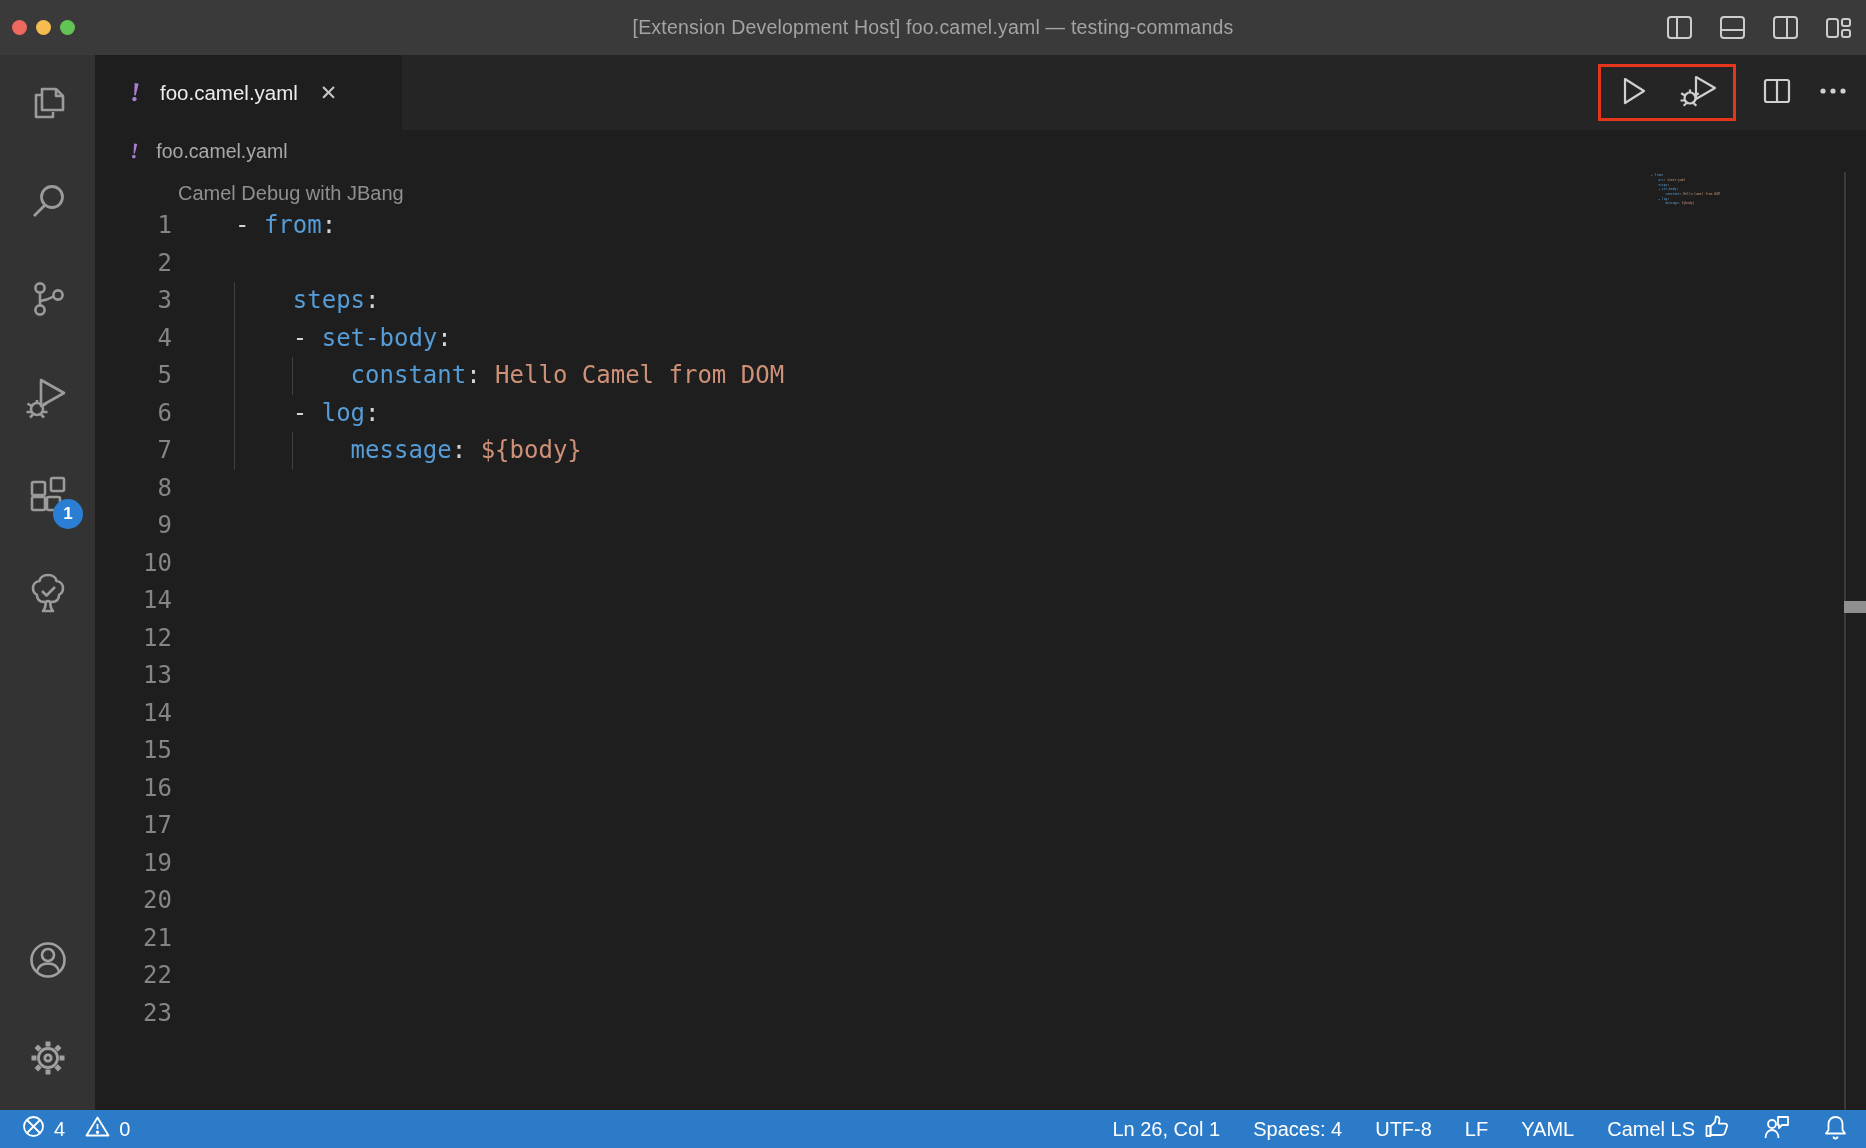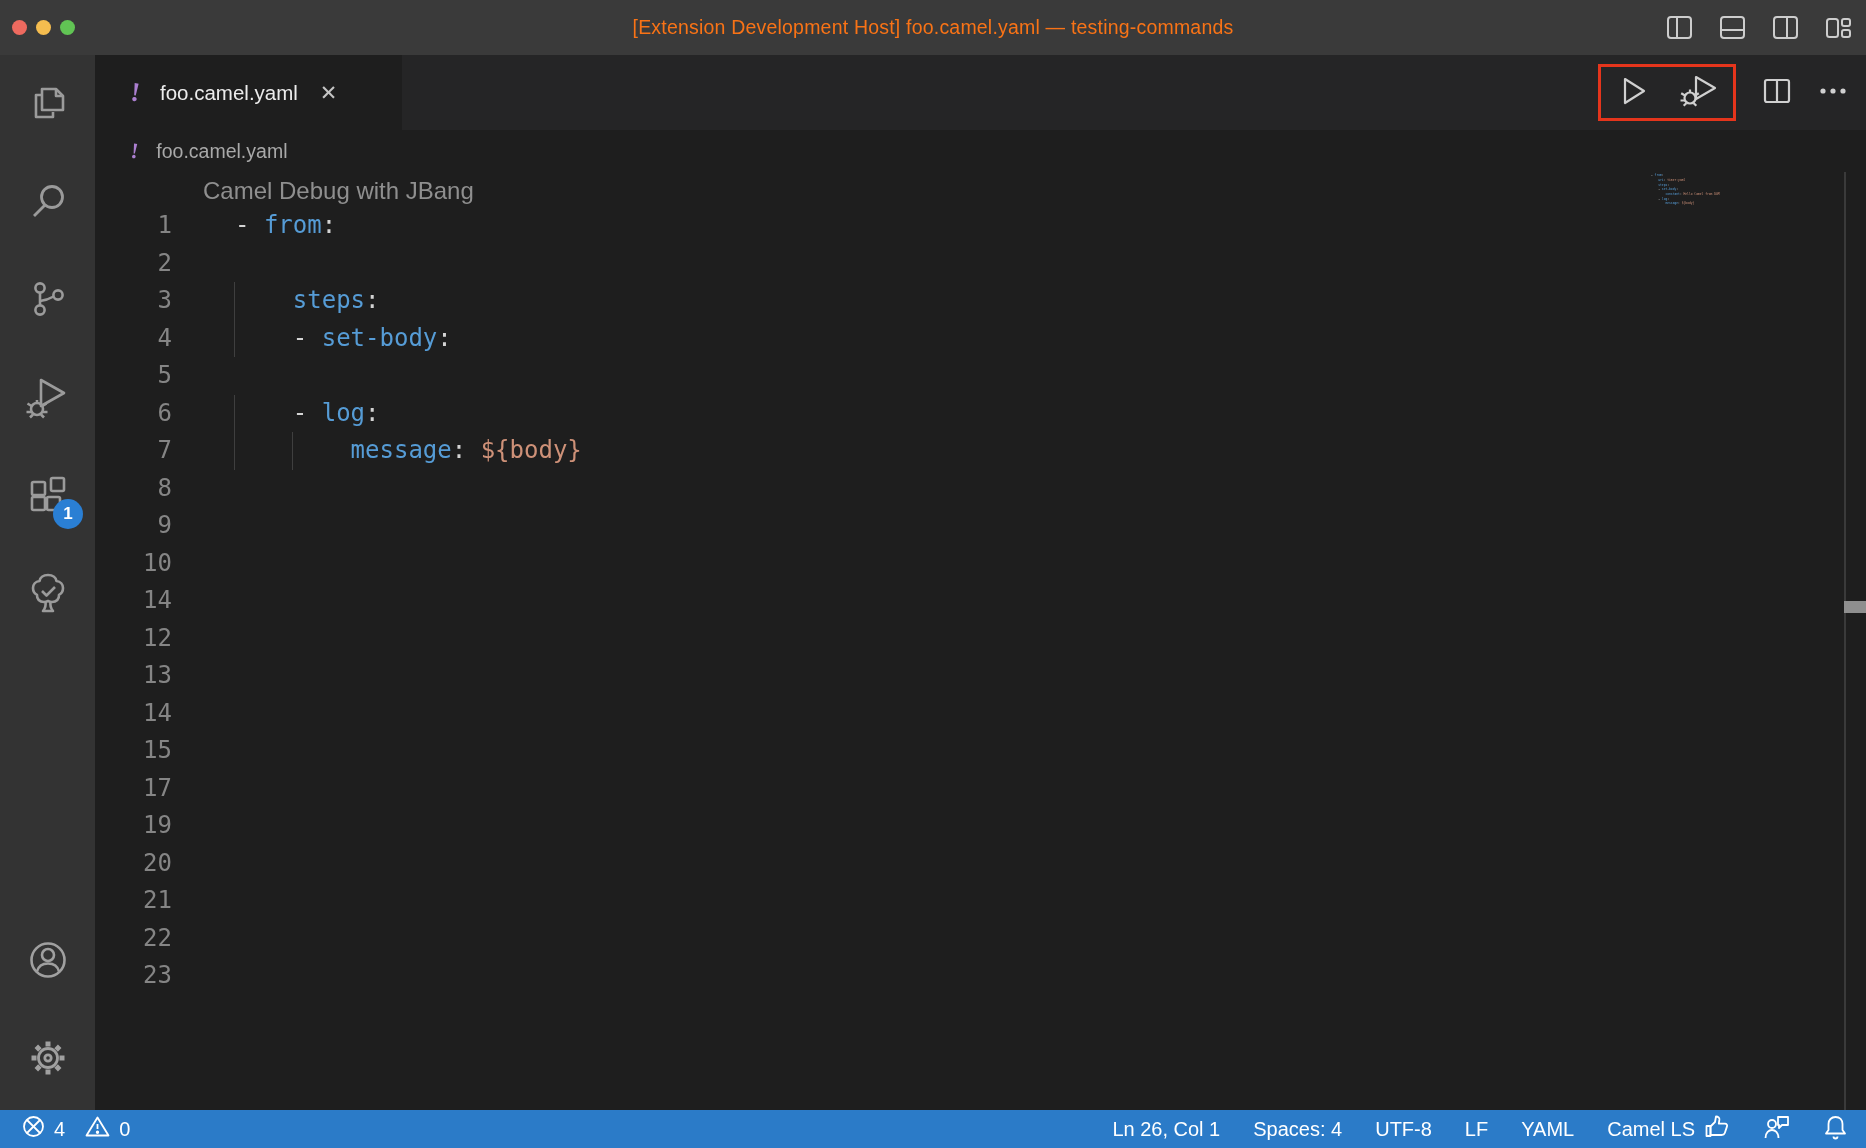--- a/index.html
+++ b/index.html
@@ -4,21 +4,21 @@
 <style>
   * { margin:0; padding:0; box-sizing:border-box; }
   html,body { width:1866px; height:1148px; overflow:hidden; background:#1e1e1e;
               font-family:"Liberation Sans", sans-serif; }
 
   
   .titlebar { position:absolute; left:0; top:0; width:1866px; height:55px;
               background:#3a3a3a; display:flex; align-items:center; }
   .traffic { position:absolute; left:12px; top:0; height:55px; display:flex; align-items:center; gap:9px; }
   .tl { width:15px; height:15px; border-radius:50%; }
-  .win-title { position:absolute; left:0; right:0; text-align:center; color:#f97316;
+  .win-title { position:absolute; left:0; right:0; text-align:center; color:#a3a3a3;
                font-size:19.5px; font-weight:500; letter-spacing:.2px; }
   .layout-icons { position:absolute; right:14px; top:0; height:55px; display:flex;
                   align-items:center; gap:26px; }
   .layout-icons svg { display:block; }
 
   
   .activitybar { position:absolute; left:0; top:55px; width:95px; height:1055px;
                  background:#333333; display:flex; flex-direction:column; align-items:center; }
   .ab-item { width:95px; height:48px; margin-bottom:50px; display:flex; align-items:center;
              justify-content:center; position:relative; }
@@ -40,21 +40,21 @@
   .tab-close { color:#c5c5c5; font-size:21px; margin-left:22px; }
   .editor-toolbar { position:absolute; right:18px; top:6px; height:63px; display:flex;
                     align-items:center; gap:26px; }
   .annotation-box { height:57px; display:flex; align-items:center; gap:30px; padding:0 16px; }
 
   .breadcrumb { height:42px; display:flex; align-items:center; padding-left:36px; }
   .bc-yaml-icon { color:#ab7fd0; font-weight:bold; font-size:22px;
                   font-family:"Liberation Serif", serif; transform:rotate(8deg); }
   .bc-label { color:#a9a9a9; font-size:19.5px; margin-left:18px; }
 
-  .codelens { height:35px; color:#8f8f8f; font-size:24px; padding-left:108px;
+  .codelens { height:35px; color:#8f8f8f; font-size:20px; padding-left:83px;
               display:flex; align-items:flex-end; padding-bottom:2px; }
 
   .code-area { position:relative; font-family:"DejaVu Sans Mono", monospace; font-size:24px; }
   .cline { display:flex; height:37.5px; line-height:37.5px; white-space:pre; }
   .gutter { width:77px; text-align:right; color:#858585; flex:0 0 77px; }
   .ltext { margin-left:63px; position:relative; }
   .iguide { position:absolute; top:0; width:1px; height:37.5px; background:#3f3f3f; }
   .tok-k { color:#569cd6; } .tok-s { color:#ce9178; } .tok-p { color:#d4d4d4; }
 
   .minimap { position:absolute; left:1556px; top:118px; transform:scale(0.125);
@@ -223,31 +223,32 @@
     <span class="bc-label">foo.camel.yaml</span>
   </div>
 
   <div class="codelens">Camel Debug with JBang</div>
 
   <div class="code-area">
       <div class="cline"><span class="gutter">1</span><div class="ltext"><span class="tok-p">- </span><span class="tok-k">from</span><span class="tok-p">:</span></div></div>
       <div class="cline"><span class="gutter">2</span></div>
       <div class="cline"><span class="gutter">3</span><div class="ltext"><span class="iguide" style="left: -1px;"></span><span class="tok-p">    </span><span class="tok-k">steps</span><span class="tok-p">:</span></div></div>
       <div class="cline"><span class="gutter">4</span><div class="ltext"><span class="iguide" style="left: -1px;"></span><span class="tok-p">    - </span><span class="tok-k">set-body</span><span class="tok-p">:</span></div></div>
-      <div class="cline"><span class="gutter">5</span></div>
+      <div class="cline"><span class="gutter">5</span><div class="ltext"><span class="iguide" style="left: -1px;"></span><span class="iguide" style="left: 56.84px;"></span><span class="tok-p">        </span><span class="tok-k">constant</span><span class="tok-p">: </span><span class="tok-s">Hello Camel from DOM</span></div></div>
       <div class="cline"><span class="gutter">6</span><div class="ltext"><span class="iguide" style="left: -1px;"></span><span class="tok-p">    - </span><span class="tok-k">log</span><span class="tok-p">:</span></div></div>
       <div class="cline"><span class="gutter">7</span><div class="ltext"><span class="iguide" style="left: -1px;"></span><span class="iguide" style="left: 56.84px;"></span><span class="tok-p">        </span><span class="tok-k">message</span><span class="tok-p">: </span><span class="tok-s">${body}</span></div></div>
       <div class="cline"><span class="gutter">8</span><div class="ltext"></div></div>
       <div class="cline"><span class="gutter">9</span><div class="ltext"></div></div>
       <div class="cline"><span class="gutter">10</span><div class="ltext"></div></div>
       <div class="cline"><span class="gutter">14</span><div class="ltext"></div></div>
       <div class="cline"><span class="gutter">12</span><div class="ltext"></div></div>
       <div class="cline"><span class="gutter">13</span><div class="ltext"></div></div>
       <div class="cline"><span class="gutter">14</span><div class="ltext"></div></div>
       <div class="cline"><span class="gutter">15</span><div class="ltext"></div></div>
+      <div class="cline"><span class="gutter">16</span><div class="ltext"></div></div>
       <div class="cline"><span class="gutter">17</span><div class="ltext"></div></div>
       <div class="cline"><span class="gutter">19</span><div class="ltext"></div></div>
       <div class="cline"><span class="gutter">20</span><div class="ltext"></div></div>
       <div class="cline"><span class="gutter">21</span><div class="ltext"></div></div>
       <div class="cline"><span class="gutter">22</span><div class="ltext"></div></div>
       <div class="cline"><span class="gutter">23</span><div class="ltext"></div></div>
     </div>
 
   <pre class="minimap"><span class="tok-p">- </span><span class="tok-k">from</span><span class="tok-p">:</span>
 <span class="tok-p">    </span><span class="tok-k">uri</span><span class="tok-p">: </span><span class="tok-s">timer:yaml</span>

